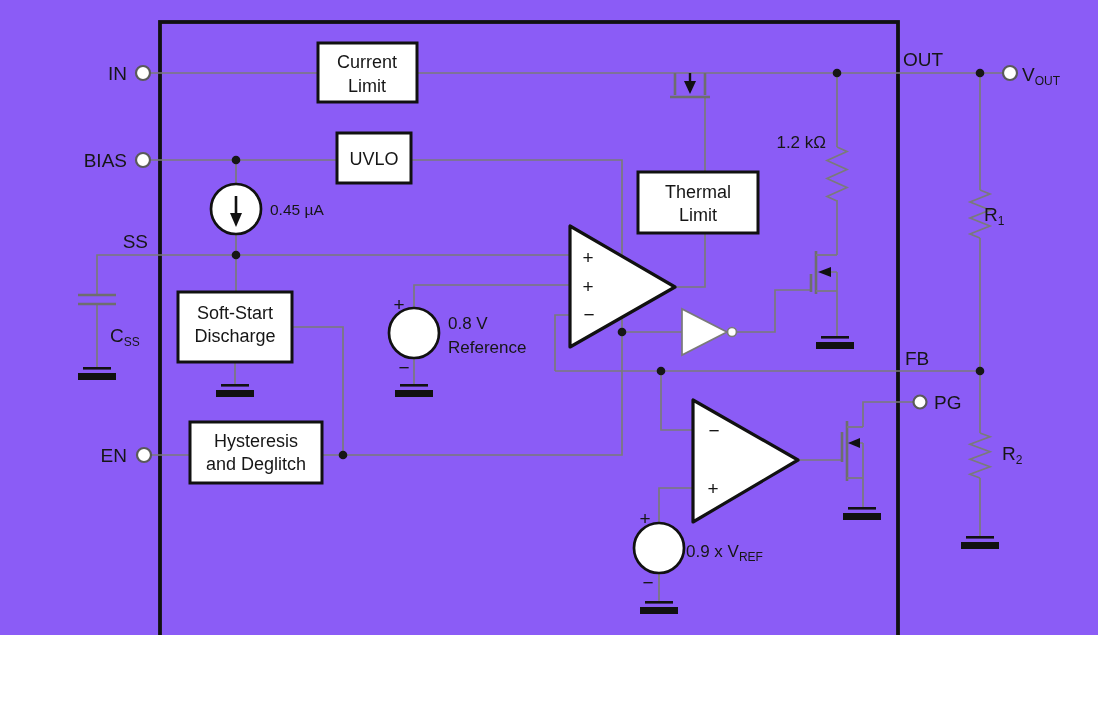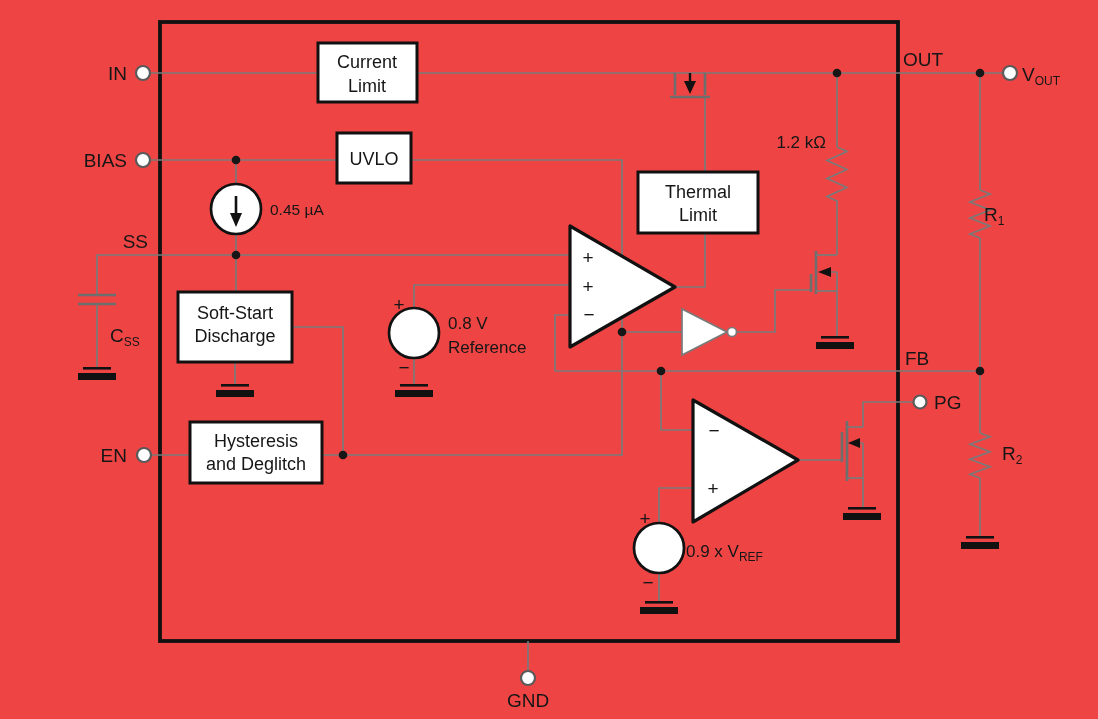--- a/index.html
+++ b/index.html
@@ -1,16 +1,16 @@
 <!DOCTYPE html>
 <html><head>
 <meta charset="utf-8">
 <style>
   html,body{margin:0;padding:0;background:#ffffff;}
-  .stage{position:relative;width:1098px;height:719px;background:#ef4444;overflow:hidden;}
+  .stage{position:relative;width:1098px;height:635px;background:#8b5cf6;overflow:hidden;}
   svg{display:block;}
   text, tspan{
     font-family:"Liberation Sans", sans-serif;
     fill:#161616;
   }
   .pin-label{font-size:19px;}
   .block-label{font-size:18px;}
   .value-label{font-size:17px;}
   .small-label{font-size:15.5px;}
   .sub{font-size:12px;}

